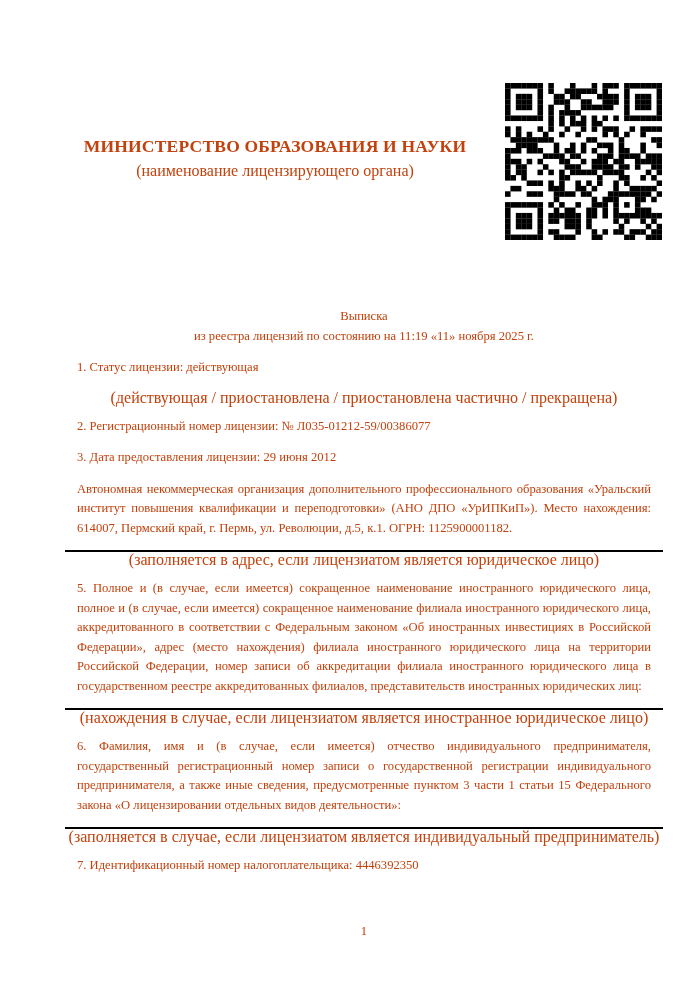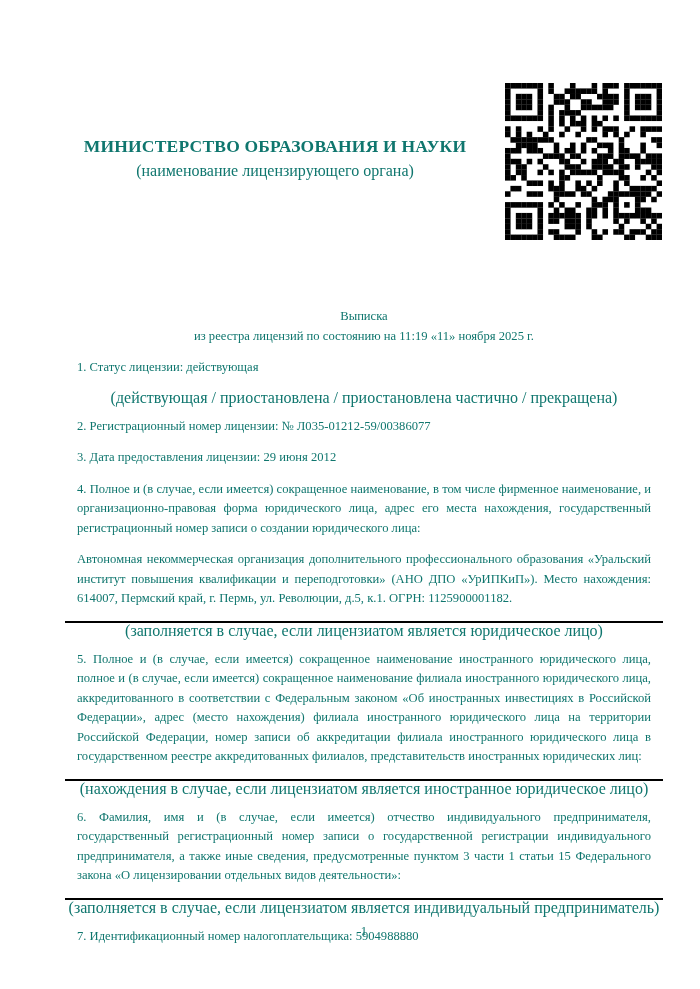--- a/index.html
+++ b/index.html
@@ -1,20 +1,20 @@
 <!DOCTYPE html>
 <html lang="ru"><head>
 <meta charset="utf-8">
 <style>
   html,body{margin:0;padding:0;background:#ffffff;}
   .page{
     position:relative;
     width:700px;height:989px;
     background:#ffffff;
-    color:#0f766e;
+    color:#c2410c;
     font-family:"Liberation Serif","DejaVu Serif",serif;
     overflow:hidden;
   }
   .header{
     position:absolute;left:65px;top:133px;width:420px;
     text-align:center;
   }
   .ministry{font-weight:bold;font-size:17.5px;line-height:26px;letter-spacing:.2px;}
   .caption{font-size:16px;line-height:15px;text-align:center;}
   .header-caption{margin-top:4px;}
@@ -493,31 +493,30 @@
       <div>из реестра лицензий по состоянию на 11:19 «11» ноября 2025 г.</div>
     </div>
 
     <p class="para mt-f1">1. Статус лицензии: действующая</p>
     <div class="caption">(действующая / приостановлена / приостановлена частично / прекращена)</div>
 
     <p class="para mt-f2">2. Регистрационный номер лицензии: № Л035-01212-59/00386077</p>
 
     <p class="para mt-f3">3. Дата предоставления лицензии: 29 июня 2012</p>
 
-    <p class="para just mt-f4">4. Полное и (в случае, если имеется) сокращенное наименование, в том числе фирменное наименование, и организационно-правовая форма юридического лица, адрес его места нахождения, государственный регистрационный номер записи о создании юридического лица:</p>
     <p class="para just">Автономная некоммерческая организация дополнительного профессионального образования «Уральский институт повышения квалификации и переподготовки» (АНО ДПО «УрИПКиП»). Место нахождения: 614007, Пермский край, г. Пермь, ул. Революции, д.5, к.1. ОГРН: 1125900001182.</p>
     <div class="rule"></div>
-    <div class="caption">(заполняется в случае, если лицензиатом является юридическое лицо)</div>
+    <div class="caption">(заполняется в адрес, если лицензиатом является юридическое лицо)</div>
 
     <p class="para just mt-f5">5. Полное и (в случае, если имеется) сокращенное наименование иностранного юридического лица, полное и (в случае, если имеется) сокращенное наименование филиала иностранного юридического лица, аккредитованного в соответствии с Федеральным законом «Об иностранных инвестициях в Российской Федерации», адрес (место нахождения) филиала иностранного юридического лица на территории Российской Федерации, номер записи об аккредитации филиала иностранного юридического лица в государственном реестре аккредитованных филиалов, представительств иностранных юридических лиц:</p>
     <div class="rule mt-r5"></div>
     <div class="caption">(нахождения в случае, если лицензиатом является иностранное юридическое лицо)</div>
 
     <p class="para just mt-f6">6. Фамилия, имя и (в случае, если имеется) отчество индивидуального предпринимателя, государственный регистрационный номер записи о государственной регистрации индивидуального предпринимателя, а также иные сведения, предусмотренные пунктом 3 части 1 статьи 15 Федерального закона «О лицензировании отдельных видов деятельности»:</p>
     <div class="rule mt-r6"></div>
     <div class="caption">(заполняется в случае, если лицензиатом является индивидуальный предприниматель)</div>
 
-    <p class="para mt-f7">7. Идентификационный номер налогоплательщика: 5904988880</p>
+    <p class="para mt-f7">7. Идентификационный номер налогоплательщика: 4446392350</p>
   </div>
 
   <div class="page-number">1</div>
 
 </div>
 
 </body></html>

